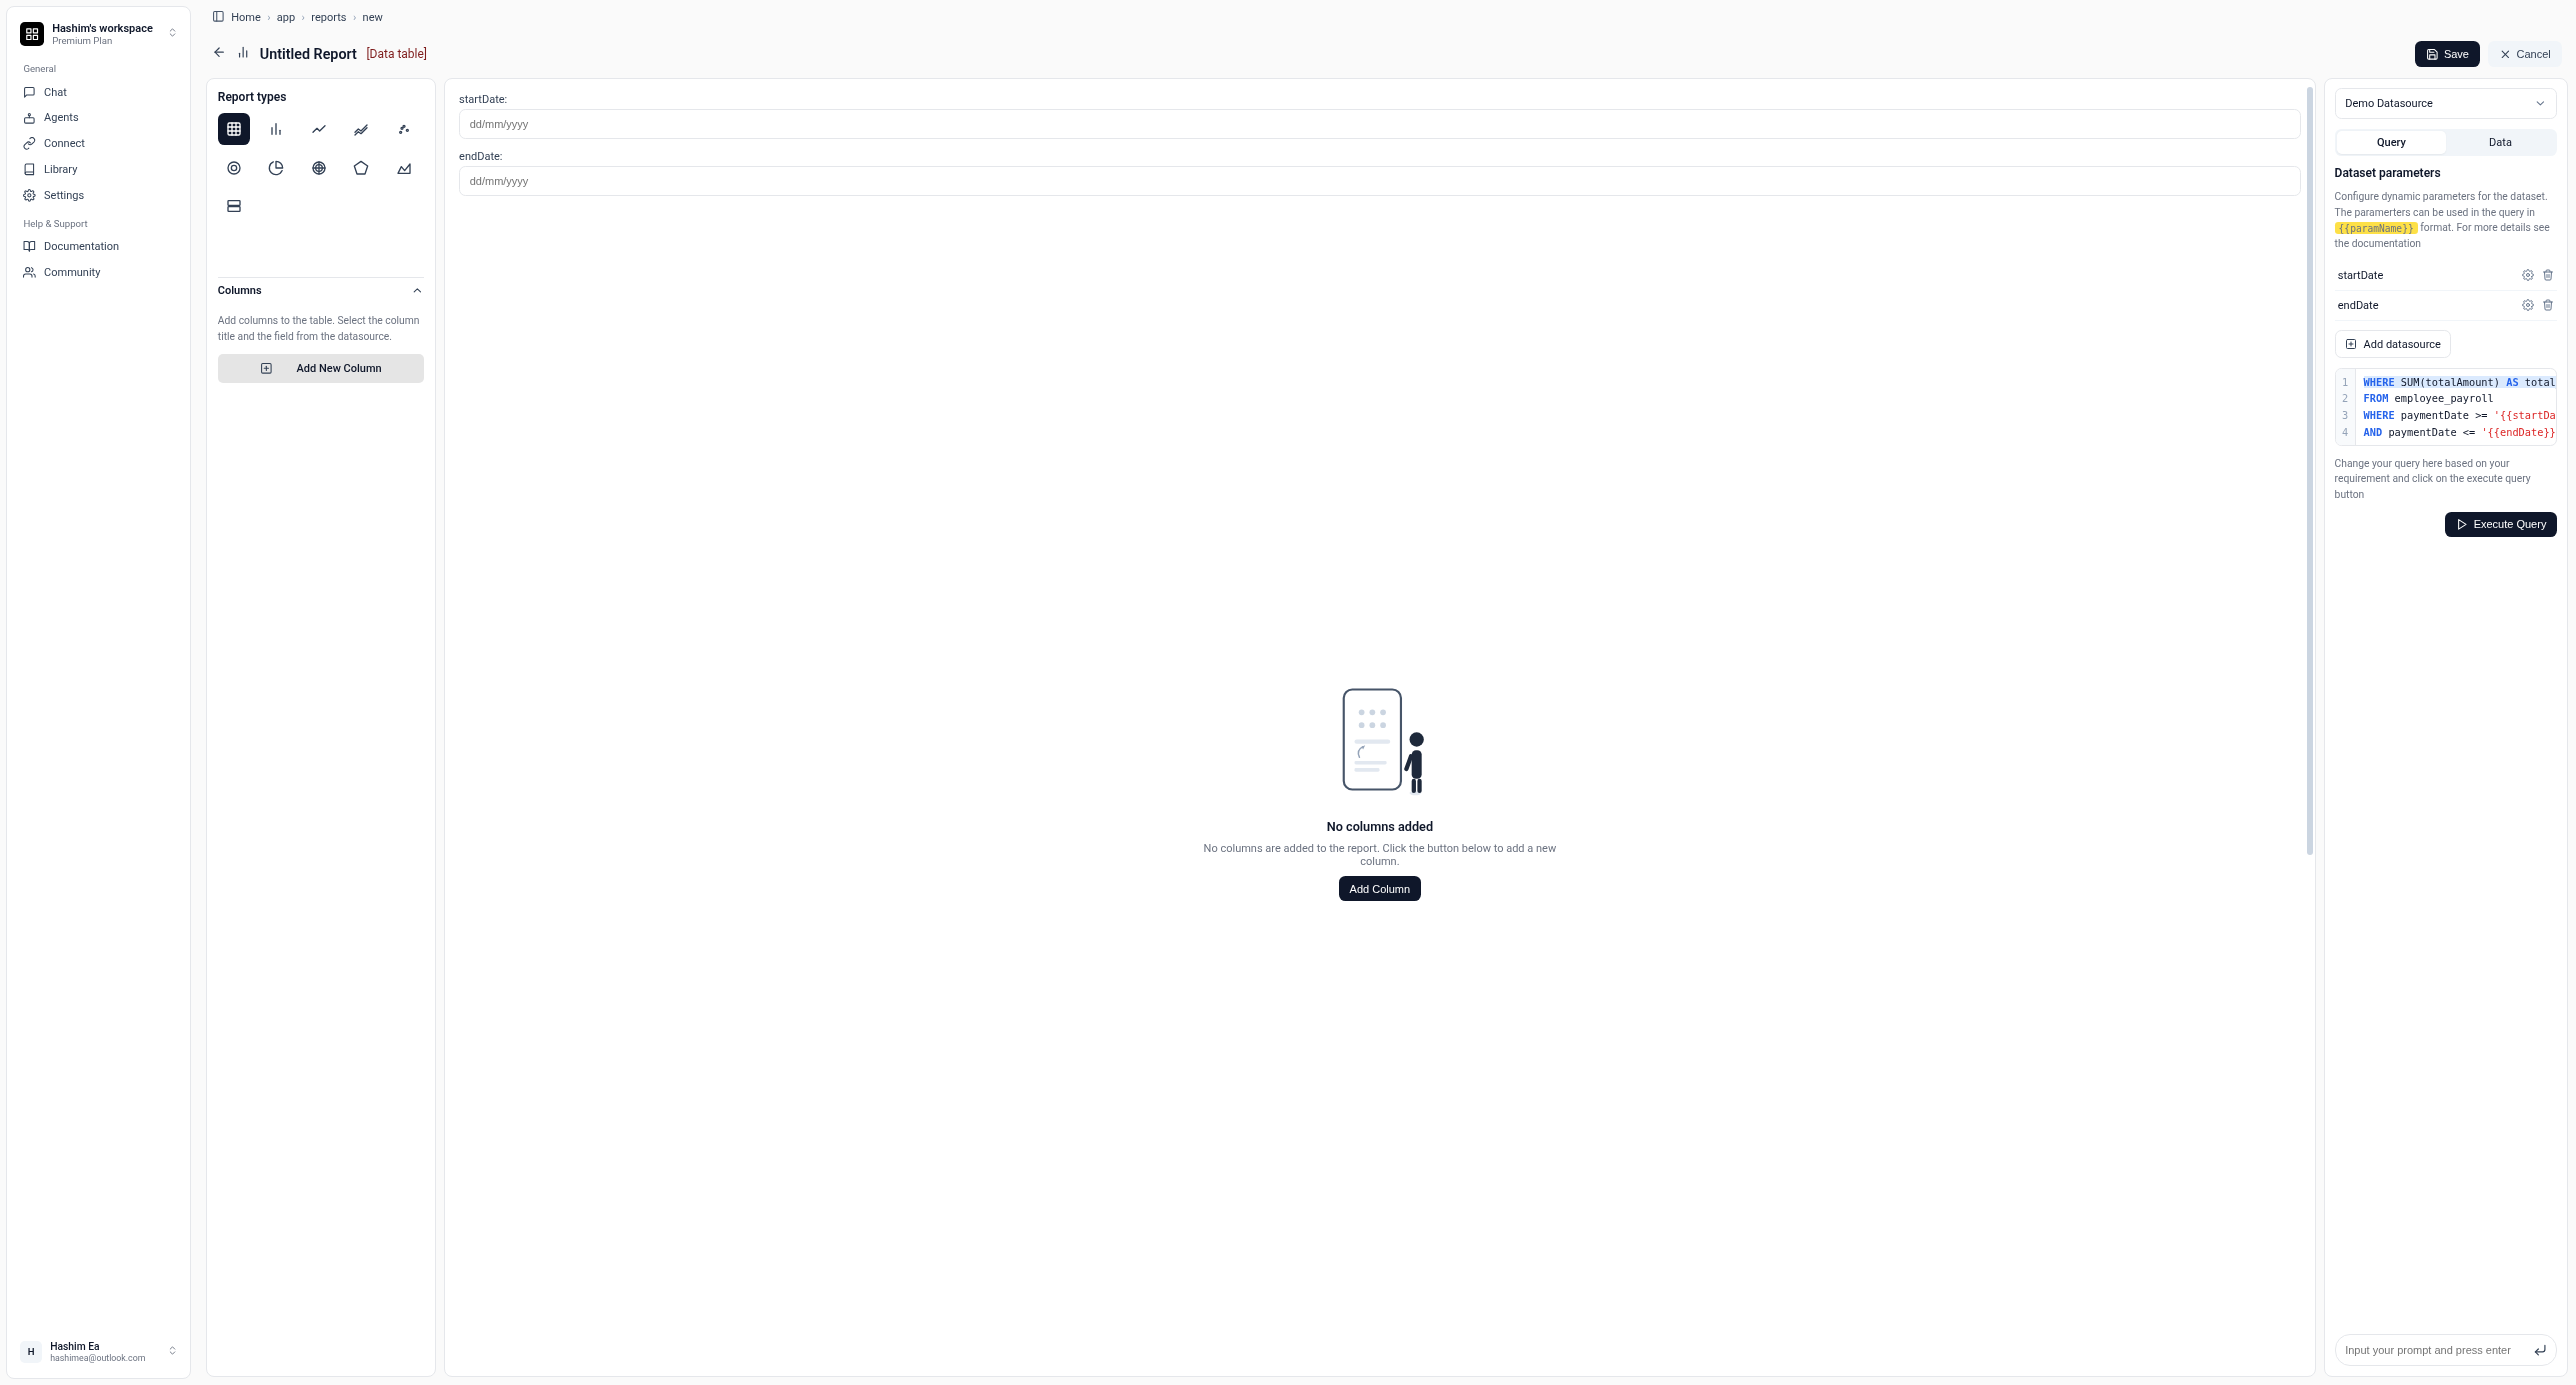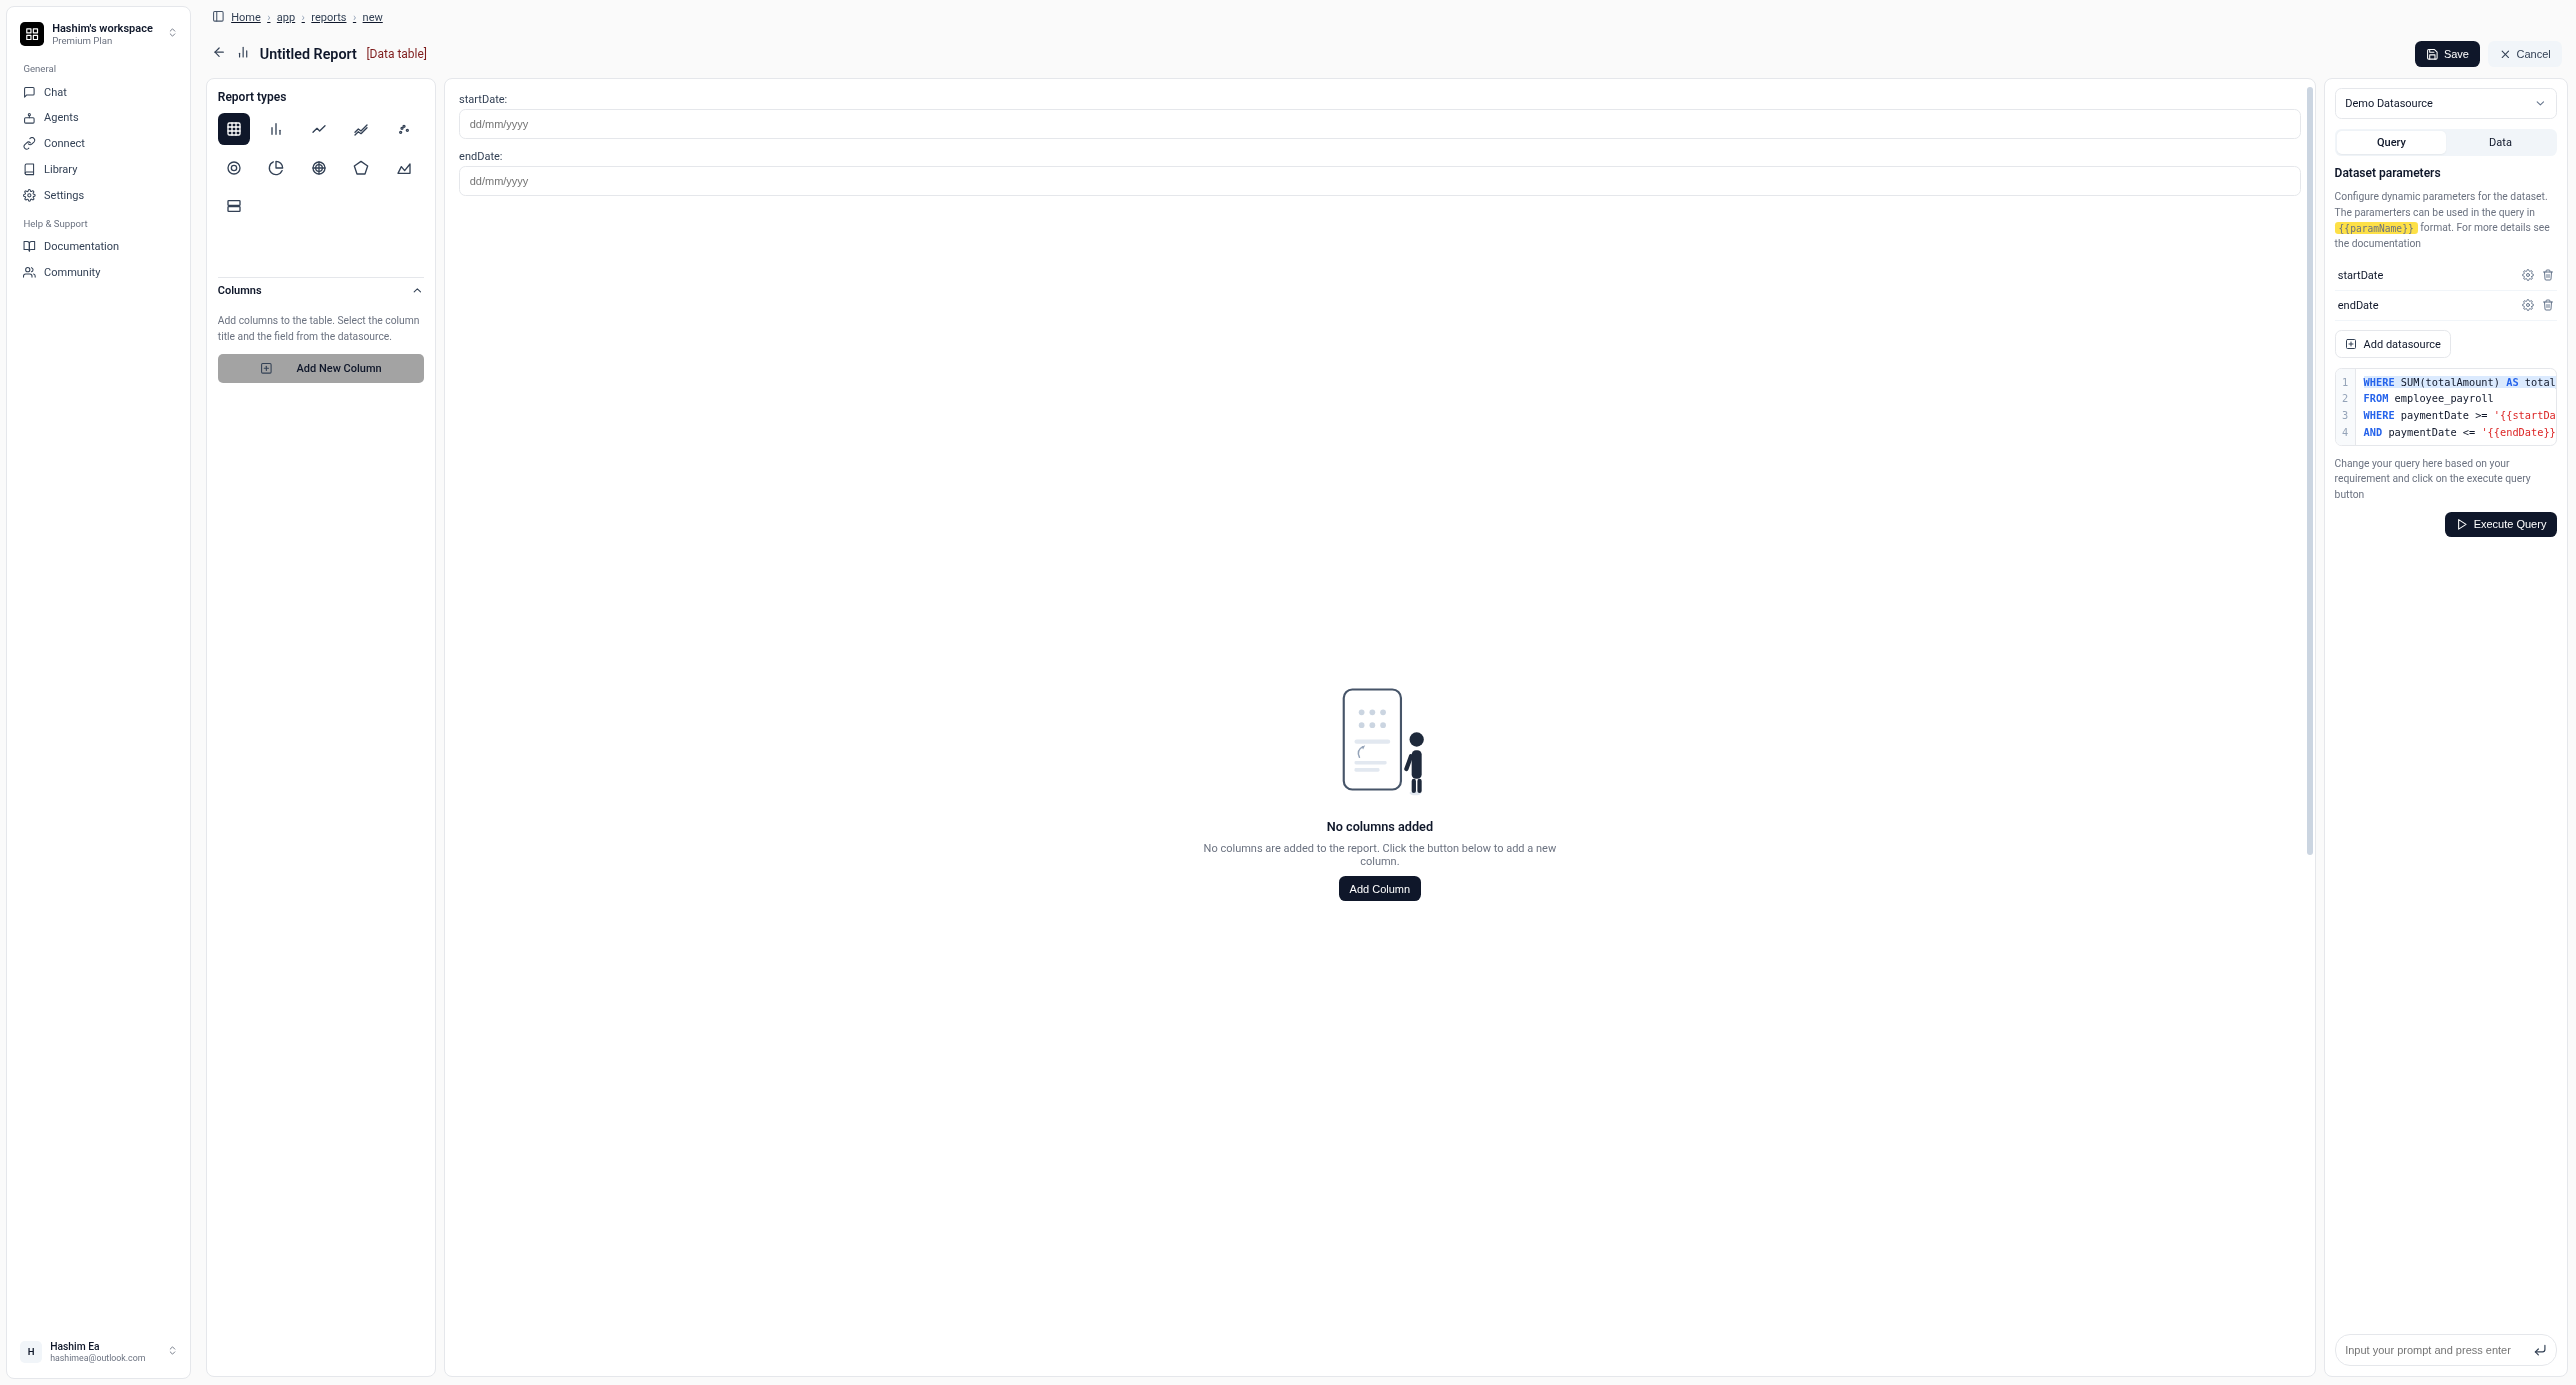--- a/index.html
+++ b/index.html
@@ -17,21 +17,21 @@
 .section-label { font-size: 9.6px; color: #6b7280; padding: 9.6px 9.6px 4.8px; }
 .nav-item { display: flex; align-items: center; gap: 8px; padding: 6.4px 9.6px; border-radius: 4.8px; cursor: pointer; color: #334155; }
 .nav-item svg { width: 12.7px; height: 12.7px; stroke: #334155; fill: none; stroke-width: 2; }
 .sidebar-footer { margin-top: auto; display: flex; align-items: center; gap: 8px; padding: 8px 6.4px; border-radius: 6.4px; }
 .avatar { width: 22px; height: 22px; border-radius: 4.8px; background: #f1f5f9; display: flex; align-items: center; justify-content: center; font-weight: 600; font-size: 9.6px; }
 .user-name { font-size: 10.3px; font-weight: 500; }
 .user-email { font-size: 8.8px; color: #6b7280; }
 
 
 .main { flex: 1; display: flex; flex-direction: column; min-width: 0; }
-.breadcrumb-bar { display: flex; align-items: center; gap: 6.4px; padding: 9.6px 14.3px; text-decoration: underline; }
+.breadcrumb-bar { display: flex; align-items: center; gap: 6.4px; padding: 9.6px 14.3px; }
 .breadcrumb-bar svg { width: 12.7px; height: 12.7px; stroke: #475569; fill: none; stroke-width: 2; }
 .bc-sep { color: #94a3b8; }
 .bc-item { color: #334155; cursor: pointer; }
 .title-bar { display: flex; align-items: center; gap: 9.6px; padding: 6.4px 14.3px 11px; }
 .title-bar .back svg { width: 14.3px; height: 14.3px; stroke: #334155; fill: none; stroke-width: 2; }
 .title-bar .ricon svg { width: 14.3px; height: 14.3px; stroke: #334155; fill: none; stroke-width: 2; }
 .report-title { font-size: 14.3px; font-weight: 600; }
 .report-sub { color: #7f1d1d; font-size: 12px; }
 .title-actions { margin-left: auto; display: flex; gap: 8px; }
 .btn { display: inline-flex; align-items: center; gap: 4.8px; padding: 6.4px 11px; border-radius: 6.4px; font-size: 11px; cursor: pointer; border: none; }
@@ -46,21 +46,21 @@
 .config-panel { width: 230px; background: #fff; border: 0.8px solid #e5e7eb; border-radius: 8px; padding: 11px; display: flex; flex-direction: column; gap: 9.6px; overflow-y: auto; }
 .panel-title { font-weight: 600; font-size: 12px; }
 .type-grid { display: grid; grid-template-columns: repeat(5, 1fr); gap: 6.4px; }
 .type-cell { width: 32px; height: 32px; border-radius: 6.4px; display: flex; align-items: center; justify-content: center; cursor: pointer; }
 .type-cell svg { width: 16px; height: 16px; stroke: #334155; fill: none; stroke-width: 2; }
 .type-cell.active { background: #0f172a; }
 .type-cell.active svg { stroke: #fff; }
 .section-head { display: flex; align-items: center; justify-content: space-between; padding: 6.4px 0; border-top: 0.8px solid #e5e7eb; font-weight: 600; cursor: pointer; margin-top: 45px; }
 .section-head svg { width: 12.7px; height: 12.7px; stroke: #334155; fill: none; stroke-width: 2; }
 .help-text { font-size: 10.3px; color: #6b7280; line-height: 1.5; }
-.add-col-btn { display: flex; align-items: center; justify-content: center; gap: 24px; background: #a3a3a3; border-radius: 5px; padding: 8px; cursor: pointer; font-size: 11px; font-weight: 500; }
+.add-col-btn { display: flex; align-items: center; justify-content: center; gap: 24px; background: #e5e5e5; border-radius: 5px; padding: 8px; cursor: pointer; font-size: 11px; font-weight: 500; }
 .add-col-btn svg { width: 12.7px; height: 12.7px; stroke: #334155; fill: none; stroke-width: 2; }
 
 
 .canvas { flex: 1; background: #fff; border: 0.8px solid #e5e7eb; border-radius: 8px; padding: 14.3px; display: flex; flex-direction: column; gap: 11px; overflow-y: auto; position: relative; }
 .field-label { font-size: 11px; color: #334155; margin-bottom: 3.2px; }
 .date-input { width: 100%; padding: 8px 9.6px; border: 0.8px solid #e5e7eb; border-radius: 6.4px; font-size: 11px; color: #6b7280; background: #fff; }
 .empty-state { flex: 1; display: flex; flex-direction: column; align-items: center; justify-content: center; gap: 8px; text-align: center; padding: 32px 16px; }
 .empty-illus { width: 143px; height: 143px; }
 .empty-title { font-weight: 600; font-size: 12.7px; }
 .empty-desc { color: #6b7280; font-size: 11px; max-width: 382px; }

